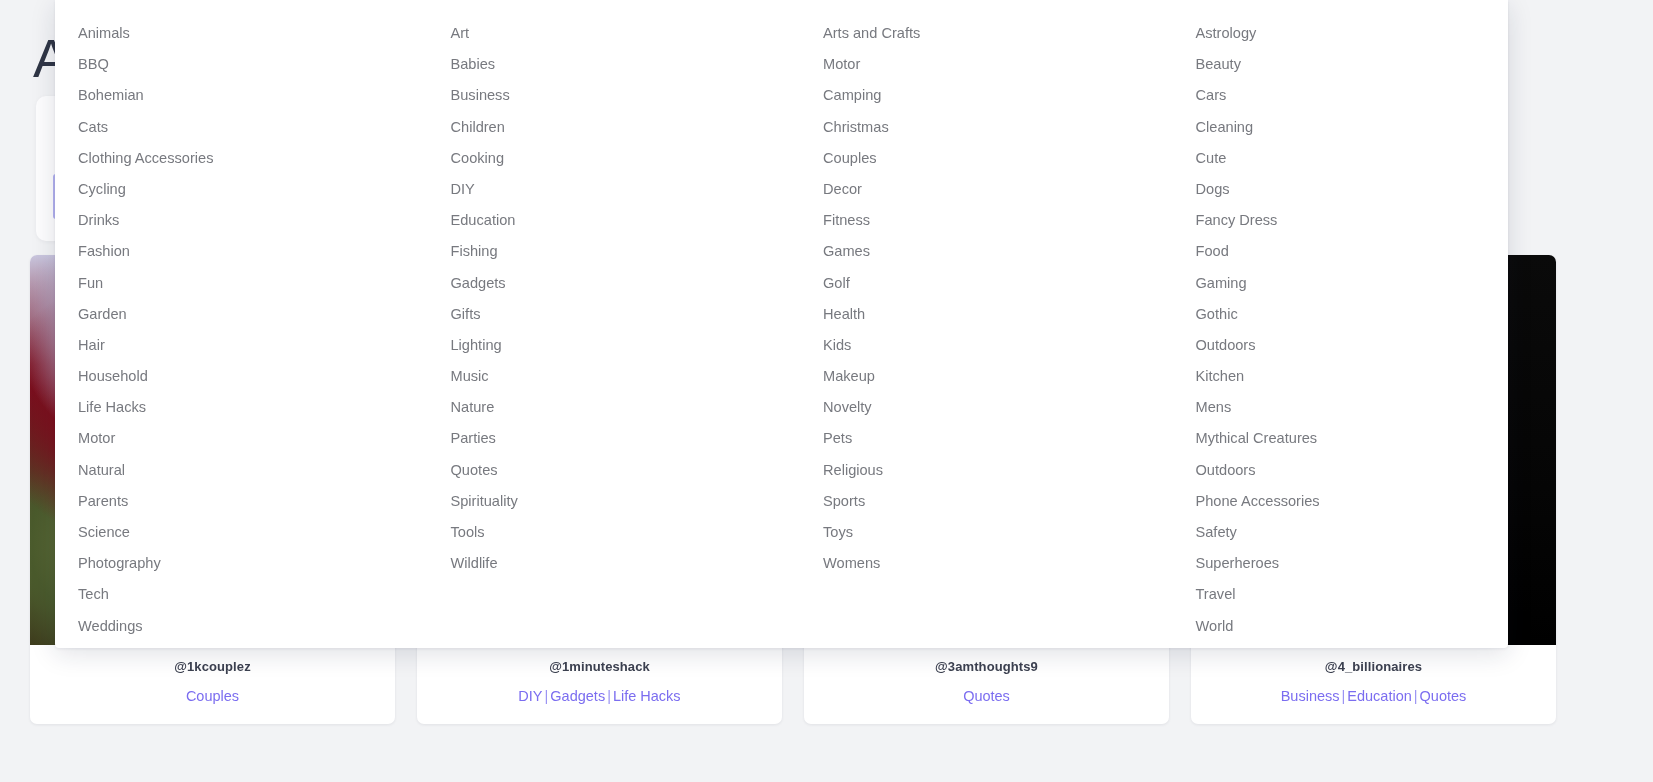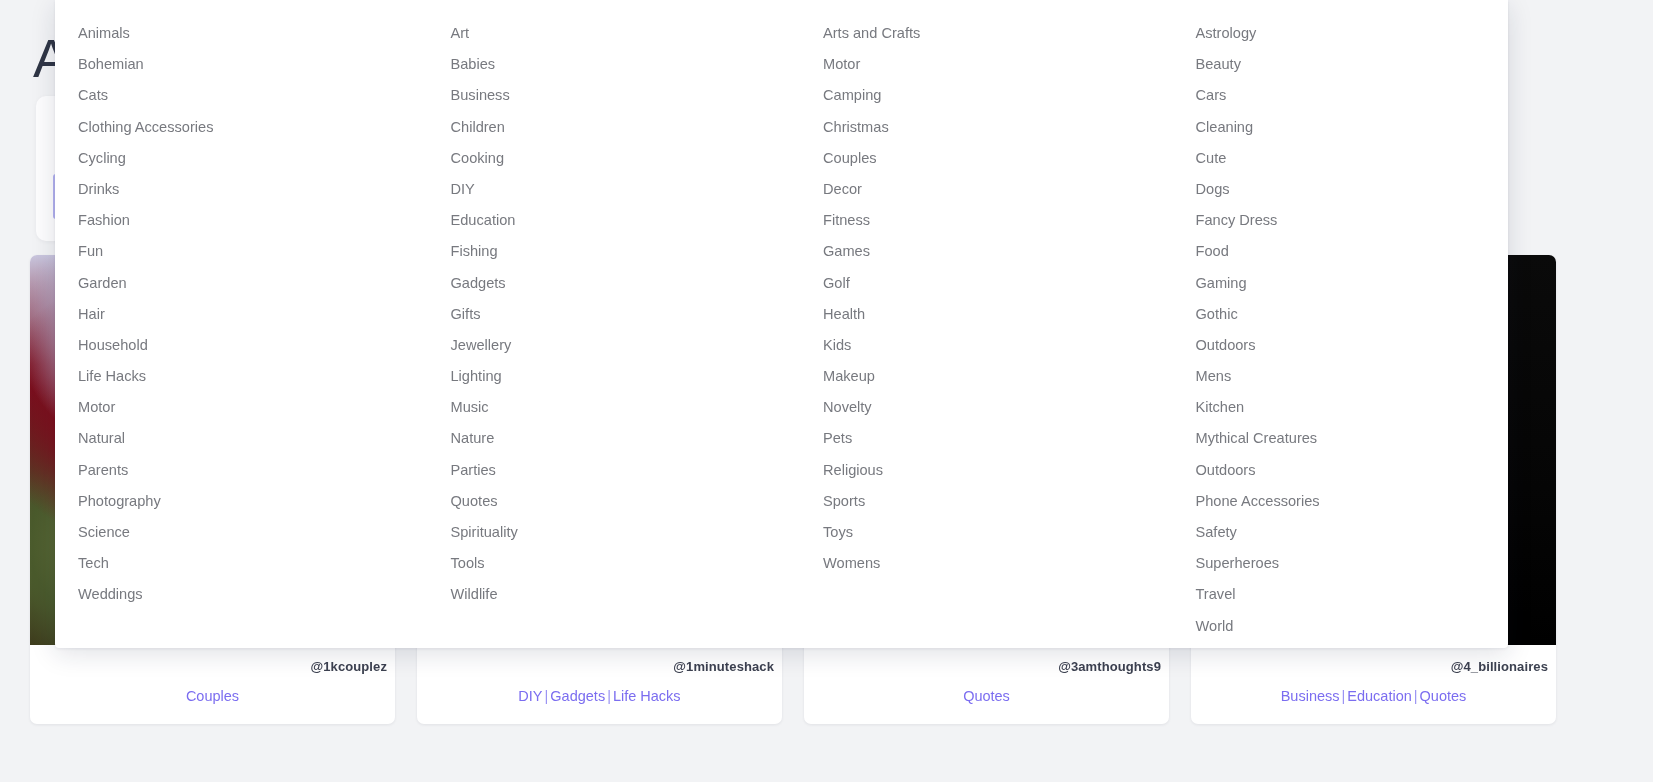--- a/index.html
+++ b/index.html
@@ -88,21 +88,21 @@
       radial-gradient(circle at 62% 34%, #8d1020 0%, #6d0a18 16%, transparent 34%),
       radial-gradient(circle at 40% 58%, #b31a2b 0%, #83101e 18%, transparent 38%),
       radial-gradient(circle at 72% 64%, #5d6b3a 0%, #42502a 20%, transparent 42%),
       radial-gradient(circle at 22% 74%, #69783f 0%, #4a5a2c 20%, transparent 42%),
       linear-gradient(180deg, #c9c6de 0%, #7a1322 28%, #53131d 56%, #5c6a38 78%, #3a2a17 92%, #33210f 100%);
   }
   .thumb-dark { background: linear-gradient(180deg,#0a0a0a 0%, #050505 60%, #000 100%); }
   .thumb-plain { background: #f7f7f9; }
 
   .card-handle {
-    text-align: right;
+    text-align: center;
     font-size: 13px;
     font-weight: 700;
     color: #3c4150;
     padding: 14px 8px 0 8px;
     letter-spacing: 0.1px;
   }
   .card-tags {
     text-align: center;
     font-size: 14.5px;
     color: #7b6df0;
@@ -174,51 +174,51 @@
           <div class="card-thumb thumb-dark"></div>
           <div class="card-handle">@4_billionaires</div>
           <div class="card-tags"><a>Business</a><span class="sep">|</span><a>Education</a><span class="sep">|</span><a>Quotes</a></div>
         </div>
       </div>
   </div>
 
   <div class="dropdown" id="dropdown">
       <div class="dd-col">
         <div class="dd-item">Animals</div>
+        <div class="dd-item">BBQ</div>
         <div class="dd-item">Bohemian</div>
         <div class="dd-item">Cats</div>
         <div class="dd-item">Clothing Accessories</div>
         <div class="dd-item">Cycling</div>
         <div class="dd-item">Drinks</div>
         <div class="dd-item">Fashion</div>
         <div class="dd-item">Fun</div>
         <div class="dd-item">Garden</div>
         <div class="dd-item">Hair</div>
         <div class="dd-item">Household</div>
         <div class="dd-item">Life Hacks</div>
         <div class="dd-item">Motor</div>
         <div class="dd-item">Natural</div>
         <div class="dd-item">Parents</div>
+        <div class="dd-item">Science</div>
         <div class="dd-item">Photography</div>
-        <div class="dd-item">Science</div>
         <div class="dd-item">Tech</div>
         <div class="dd-item">Weddings</div>
       </div>
       <div class="dd-col">
         <div class="dd-item">Art</div>
         <div class="dd-item">Babies</div>
         <div class="dd-item">Business</div>
         <div class="dd-item">Children</div>
         <div class="dd-item">Cooking</div>
         <div class="dd-item">DIY</div>
         <div class="dd-item">Education</div>
         <div class="dd-item">Fishing</div>
         <div class="dd-item">Gadgets</div>
         <div class="dd-item">Gifts</div>
-        <div class="dd-item">Jewellery</div>
         <div class="dd-item">Lighting</div>
         <div class="dd-item">Music</div>
         <div class="dd-item">Nature</div>
         <div class="dd-item">Parties</div>
         <div class="dd-item">Quotes</div>
         <div class="dd-item">Spirituality</div>
         <div class="dd-item">Tools</div>
         <div class="dd-item">Wildlife</div>
       </div>
       <div class="dd-col">
@@ -246,22 +246,22 @@
         <div class="dd-item">Beauty</div>
         <div class="dd-item">Cars</div>
         <div class="dd-item">Cleaning</div>
         <div class="dd-item">Cute</div>
         <div class="dd-item">Dogs</div>
         <div class="dd-item">Fancy Dress</div>
         <div class="dd-item">Food</div>
         <div class="dd-item">Gaming</div>
         <div class="dd-item">Gothic</div>
         <div class="dd-item">Outdoors</div>
+        <div class="dd-item">Kitchen</div>
         <div class="dd-item">Mens</div>
-        <div class="dd-item">Kitchen</div>
         <div class="dd-item">Mythical Creatures</div>
         <div class="dd-item">Outdoors</div>
         <div class="dd-item">Phone Accessories</div>
         <div class="dd-item">Safety</div>
         <div class="dd-item">Superheroes</div>
         <div class="dd-item">Travel</div>
         <div class="dd-item">World</div>
       </div>
     </div>
 

